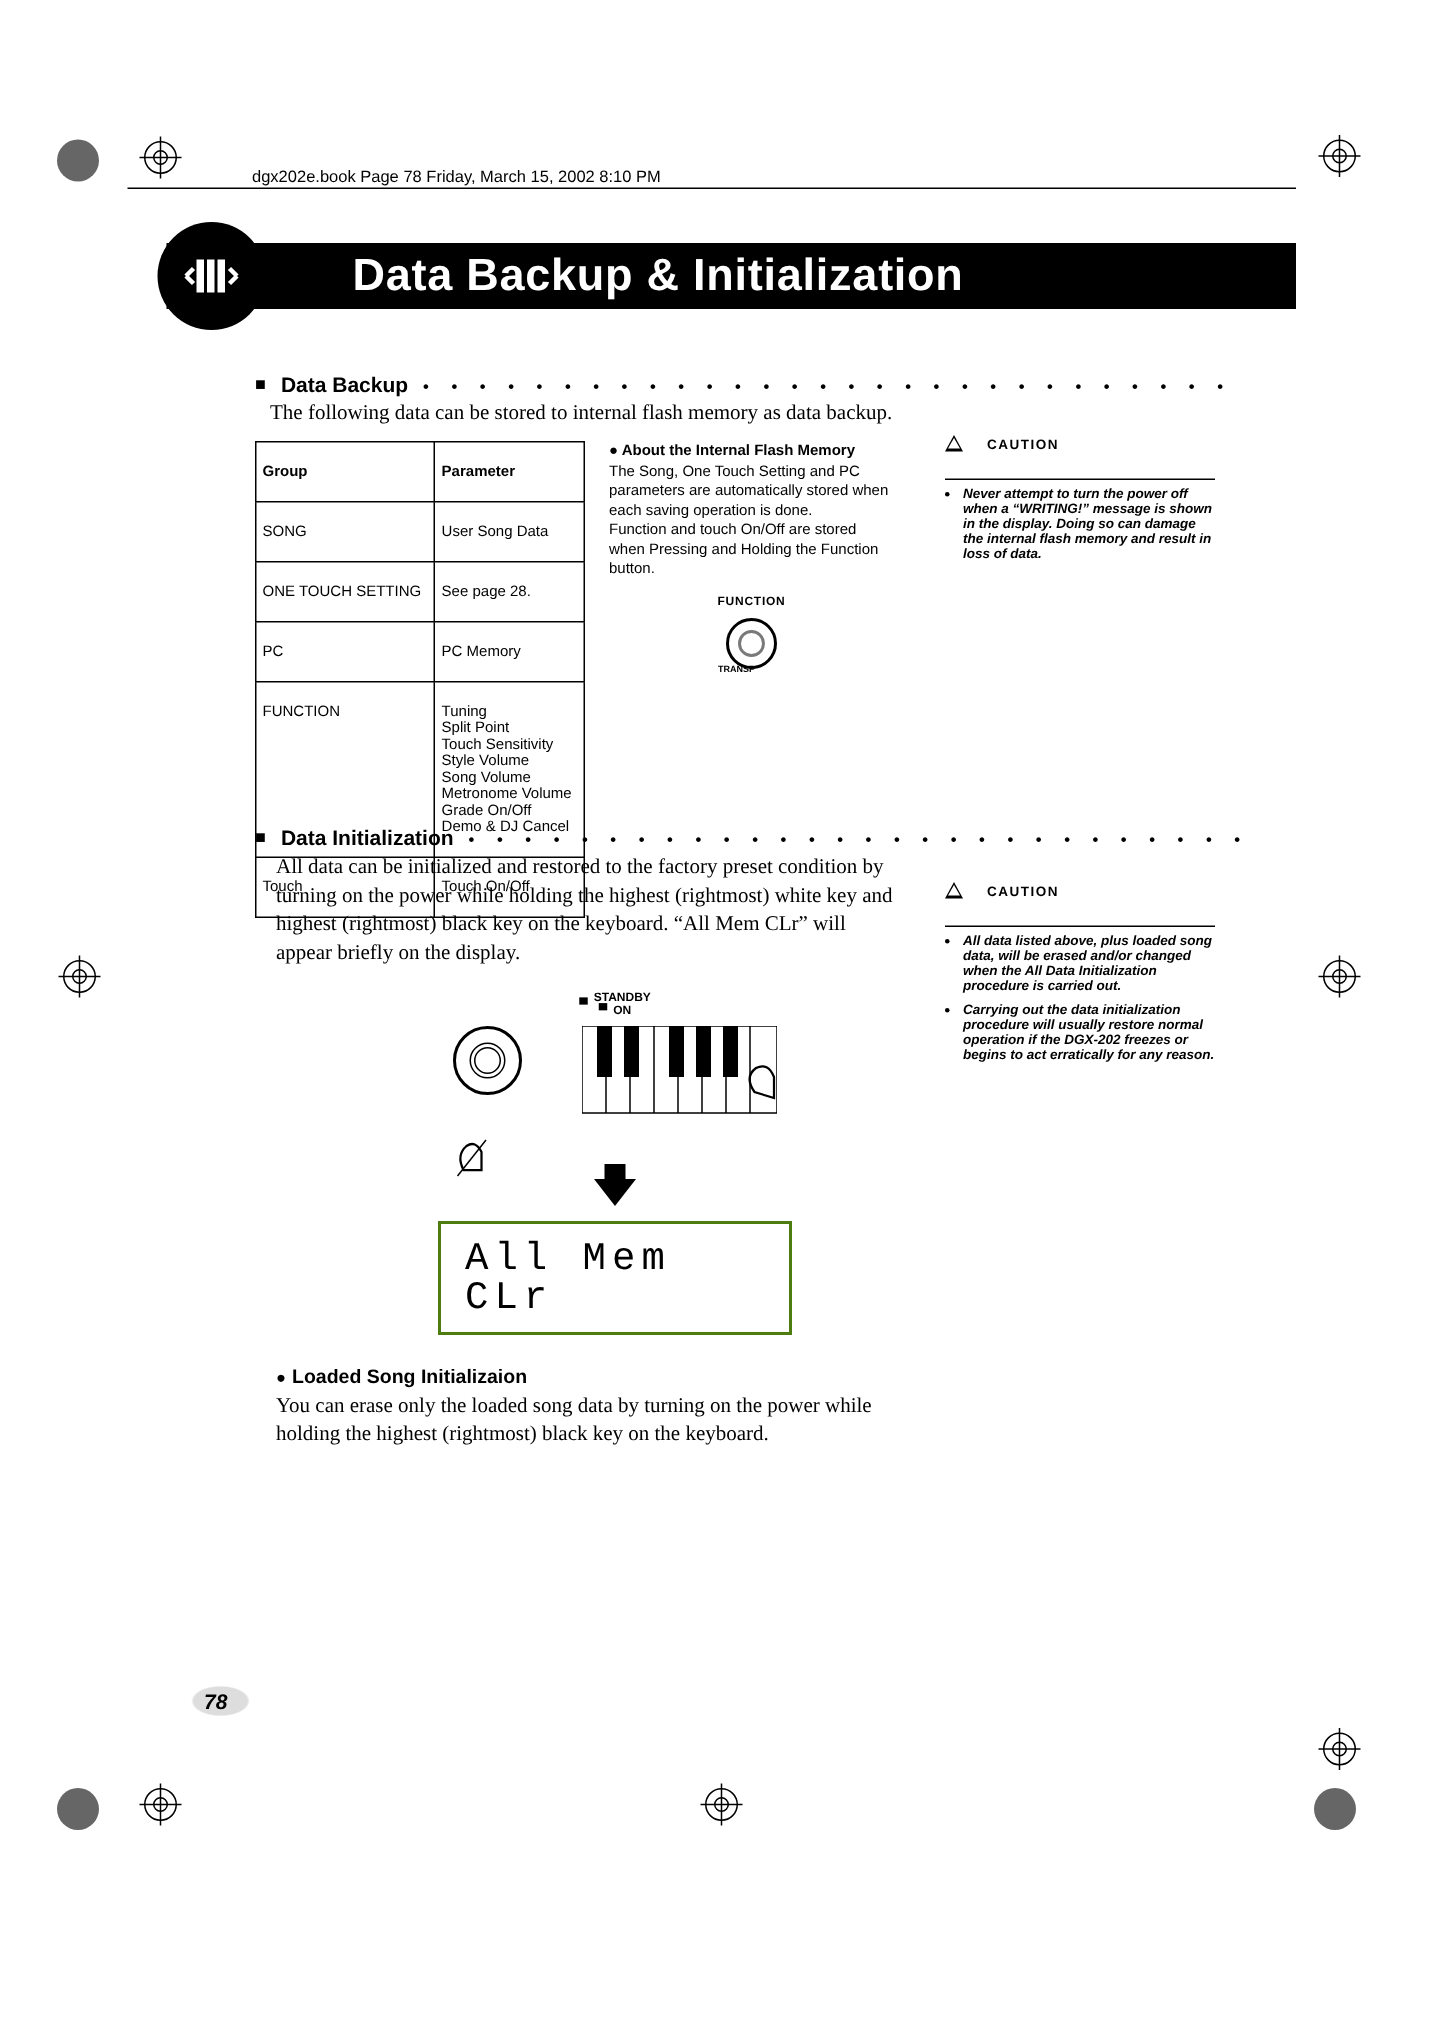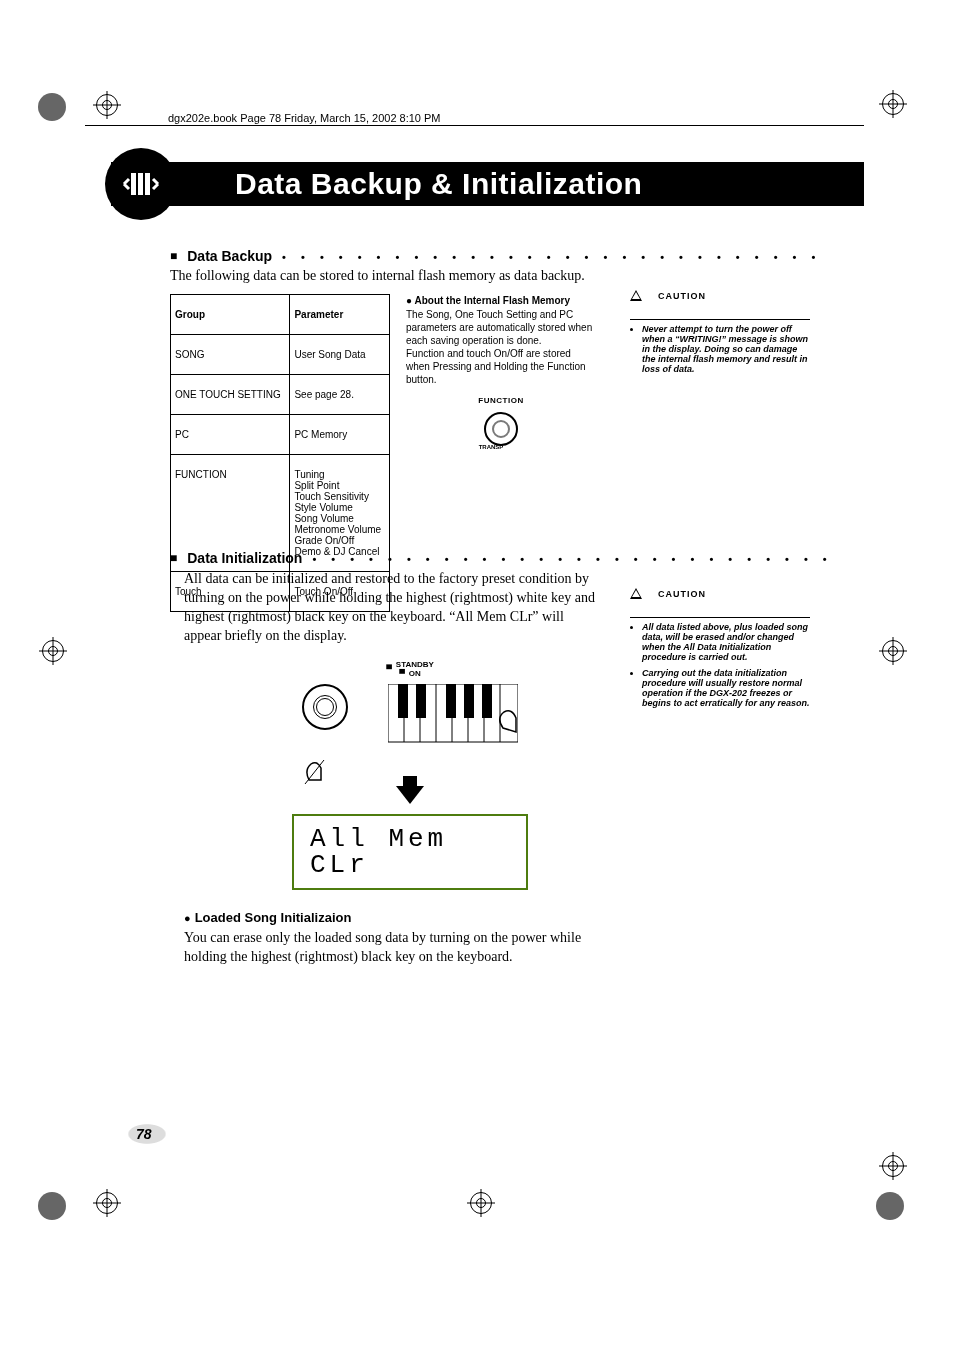--- a/index.html
+++ b/index.html
@@ -97,21 +97,21 @@
   .dots {
     flex: 1;
     letter-spacing: 6px;
     font-weight: bold;
     font-size: 11px;
     overflow: hidden;
     white-space: nowrap;
   }
   .intro {
     font-size: 14px;
-    margin: 0 0 10px 0;
+    margin: 0 0 10px 10px;
   }
   .row1 { display: flex; gap: 16px; align-items: flex-start; }
   .table {
     border-collapse: collapse;
     font-family: Arial, Helvetica, sans-serif;
     font-size: 10px;
     width: 220px;
   }
   .table th, .table td {
     border: 1px solid #000;

